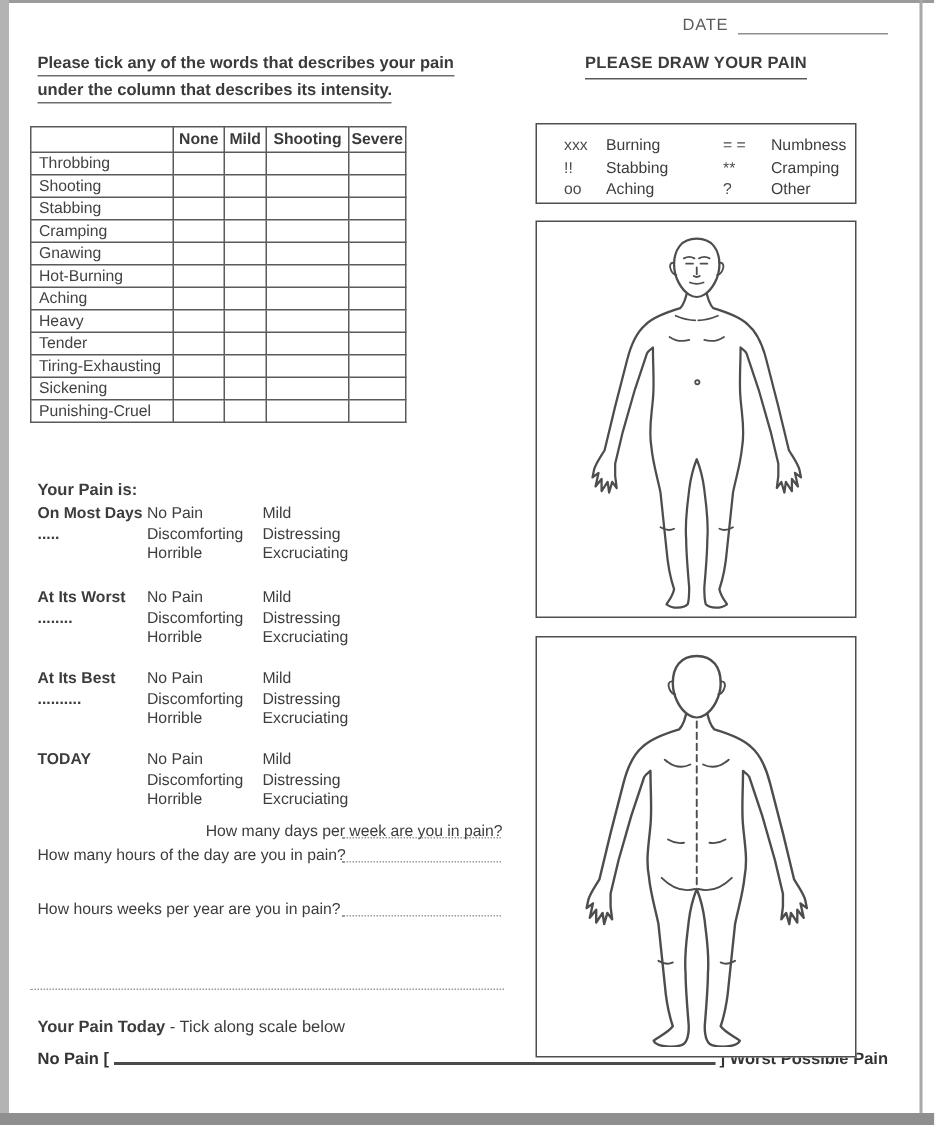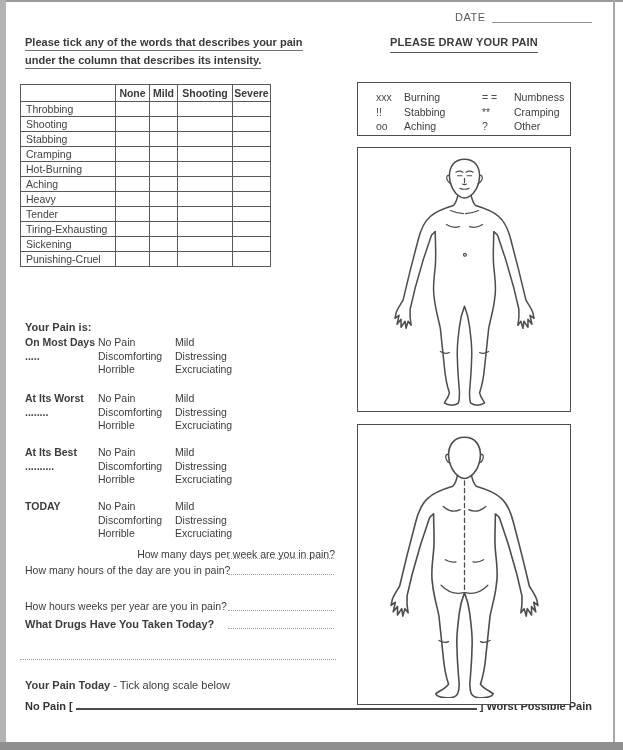--- a/index.html
+++ b/index.html
@@ -130,20 +130,27 @@
           <td class="tick"></td>
         </tr>
     <tr>
           <td class="desc">Cramping</td>
           <td class="tick"></td>
           <td class="tick"></td>
           <td class="tick"></td>
           <td class="tick"></td>
         </tr>
     <tr>
+          <td class="desc">Gnawing</td>
+          <td class="tick"></td>
+          <td class="tick"></td>
+          <td class="tick"></td>
+          <td class="tick"></td>
+        </tr>
+    <tr>
           <td class="desc">Hot-Burning</td>
           <td class="tick"></td>
           <td class="tick"></td>
           <td class="tick"></td>
           <td class="tick"></td>
         </tr>
     <tr>
           <td class="desc">Aching</td>
           <td class="tick"></td>
           <td class="tick"></td>
@@ -249,24 +256,20 @@
   <div class="abs question-row" style="top:563px;">
     <span class="qtext">How many hours of the day are you in pain?</span>
     <span class="dotted-answer"></span>
   </div>
   <div class="abs question-row" style="top:547px;justify-content:flex-end;">
     <span class="qtext">How many days per week are you in pain?</span>
     <span class="dotted-answer"></span>
   </div>
   <div class="abs question-row" style="top:599px;">
     <span class="qtext">How hours weeks per year are you in pain?</span>
-    <span class="dotted-answer"></span>
-  </div>
-  <div class="abs question-row bold" style="top:617px;">
-    <span class="qtext">What Drugs Have You Taken Today?</span>
     <span class="dotted-answer"></span>
   </div>
 
   <div class="abs dotted-divider"></div>
 
   <div class="abs pain-today-label">
     <span class="b">Your Pain Today</span><span> - Tick along scale below</span>
   </div>
 
   <div class="abs scale-row">

